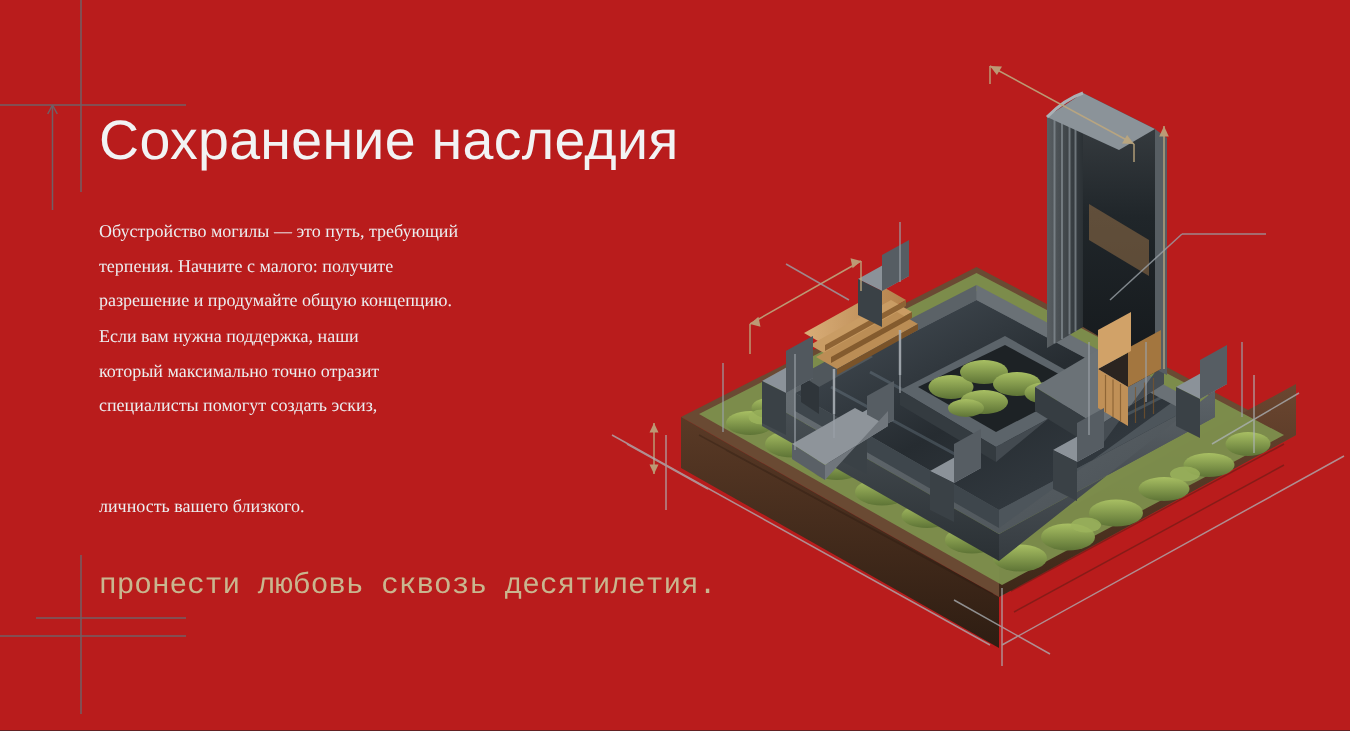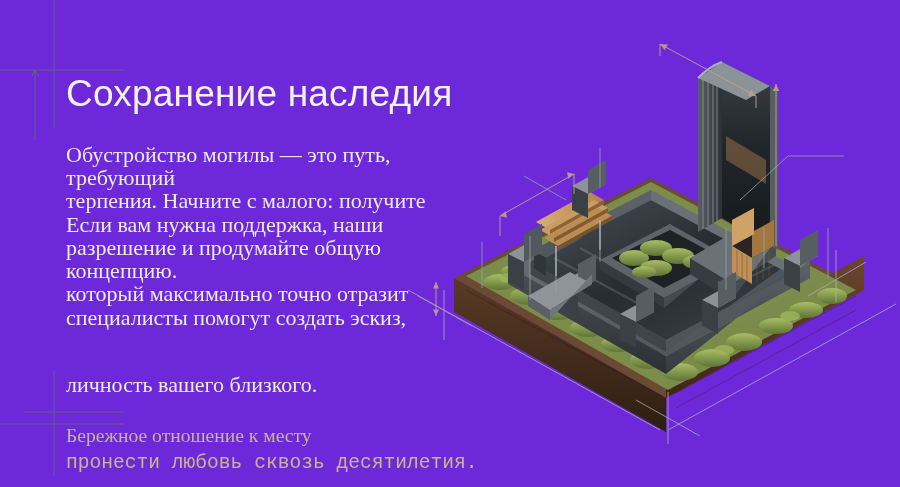--- a/index.html
+++ b/index.html
@@ -33,21 +33,21 @@
     font-weight: 400;
     letter-spacing: 0.2px;
     color: #f2f3f4;
     line-height: 1.1;
     margin: 0 0 28px 0;
     white-space: nowrap;
   }
 
   .body-copy {
     font-family: "Liberation Serif", serif;
-    font-size: 22px;
+    font-size: 12px;
     line-height: 23.3px;
     color: #eceef0;
     margin: 0;
   }
   .body-copy p { margin: 0; }
 
   .accent-copy {
     font-family: "Liberation Serif", serif;
     font-size: 19.6px;
     line-height: 26.5px;
@@ -63,21 +63,21 @@
     top: 0px;
     width: 496px;
     height: 487px;
     z-index: 2;
   }
   .illustration svg { display: block; }
 </style>
 </head>
 <body>
 
-<div class="slide" style="background: #6d28d9;">
+<div class="slide" style="background: #b91c1c;">
 
   <svg class="guides" width="900" height="487" viewBox="0 0 900 487">
     <g stroke="#646b72" stroke-width="1" fill="none" opacity="0.85">
 
       <line x1="54" y1="0" x2="54" y2="128"></line>
       <line x1="0" y1="70" x2="124" y2="70"></line>
       <line x1="35" y1="70" x2="35" y2="140"></line>
 
       <path d="M35 70 l-3.2 6 M35 70 l3.2 6"></path>
 
@@ -87,29 +87,28 @@
     </g>
   </svg>
 
   <div class="content">
 
     <h1 class="page-title" style="color: rgb(242, 243, 244);">Сохранение наследия</h1>
 
     <div class="body-copy">
       <p style="color: rgb(236, 238, 240);">Обустройство могилы — это путь, требующий</p>
       <p style="color: rgb(236, 238, 240);">терпения. Начните с малого: получите</p>
+      <p style="color: rgb(236, 238, 240);">разрешение и продумайте общую концепцию.</p>
       <p style="color: rgb(236, 238, 240);">Если вам нужна поддержка, наши</p>
-      <p style="color: rgb(236, 238, 240);">разрешение и продумайте общую концепцию.</p>
       <p style="color: rgb(236, 238, 240);">который максимально точно отразит</p>
       <p style="color: rgb(236, 238, 240);">специалисты помогут создать эскиз,</p>
       <p style="color: rgb(236, 238, 240); margin-top: 44px;">личность вашего близкого.</p>
     </div>
 
     <div class="accent-copy">
-      <p style="color: rgb(201, 182, 143);">Бережное отношение к месту</p>
       <p style="color: rgb(201, 182, 143); font-family: Liberation Mono, monospace;">пронести любовь сквозь десятилетия.</p>
     </div>
 
   </div>
 
   <div class="illustration">
     <svg width="496" height="487" viewBox="0 0 496 487">
       <defs>
         <linearGradient id="soilG" x1="0" y1="0" x2="0" y2="1">
           <stop offset="0" stop-color="#6b4630"></stop>

